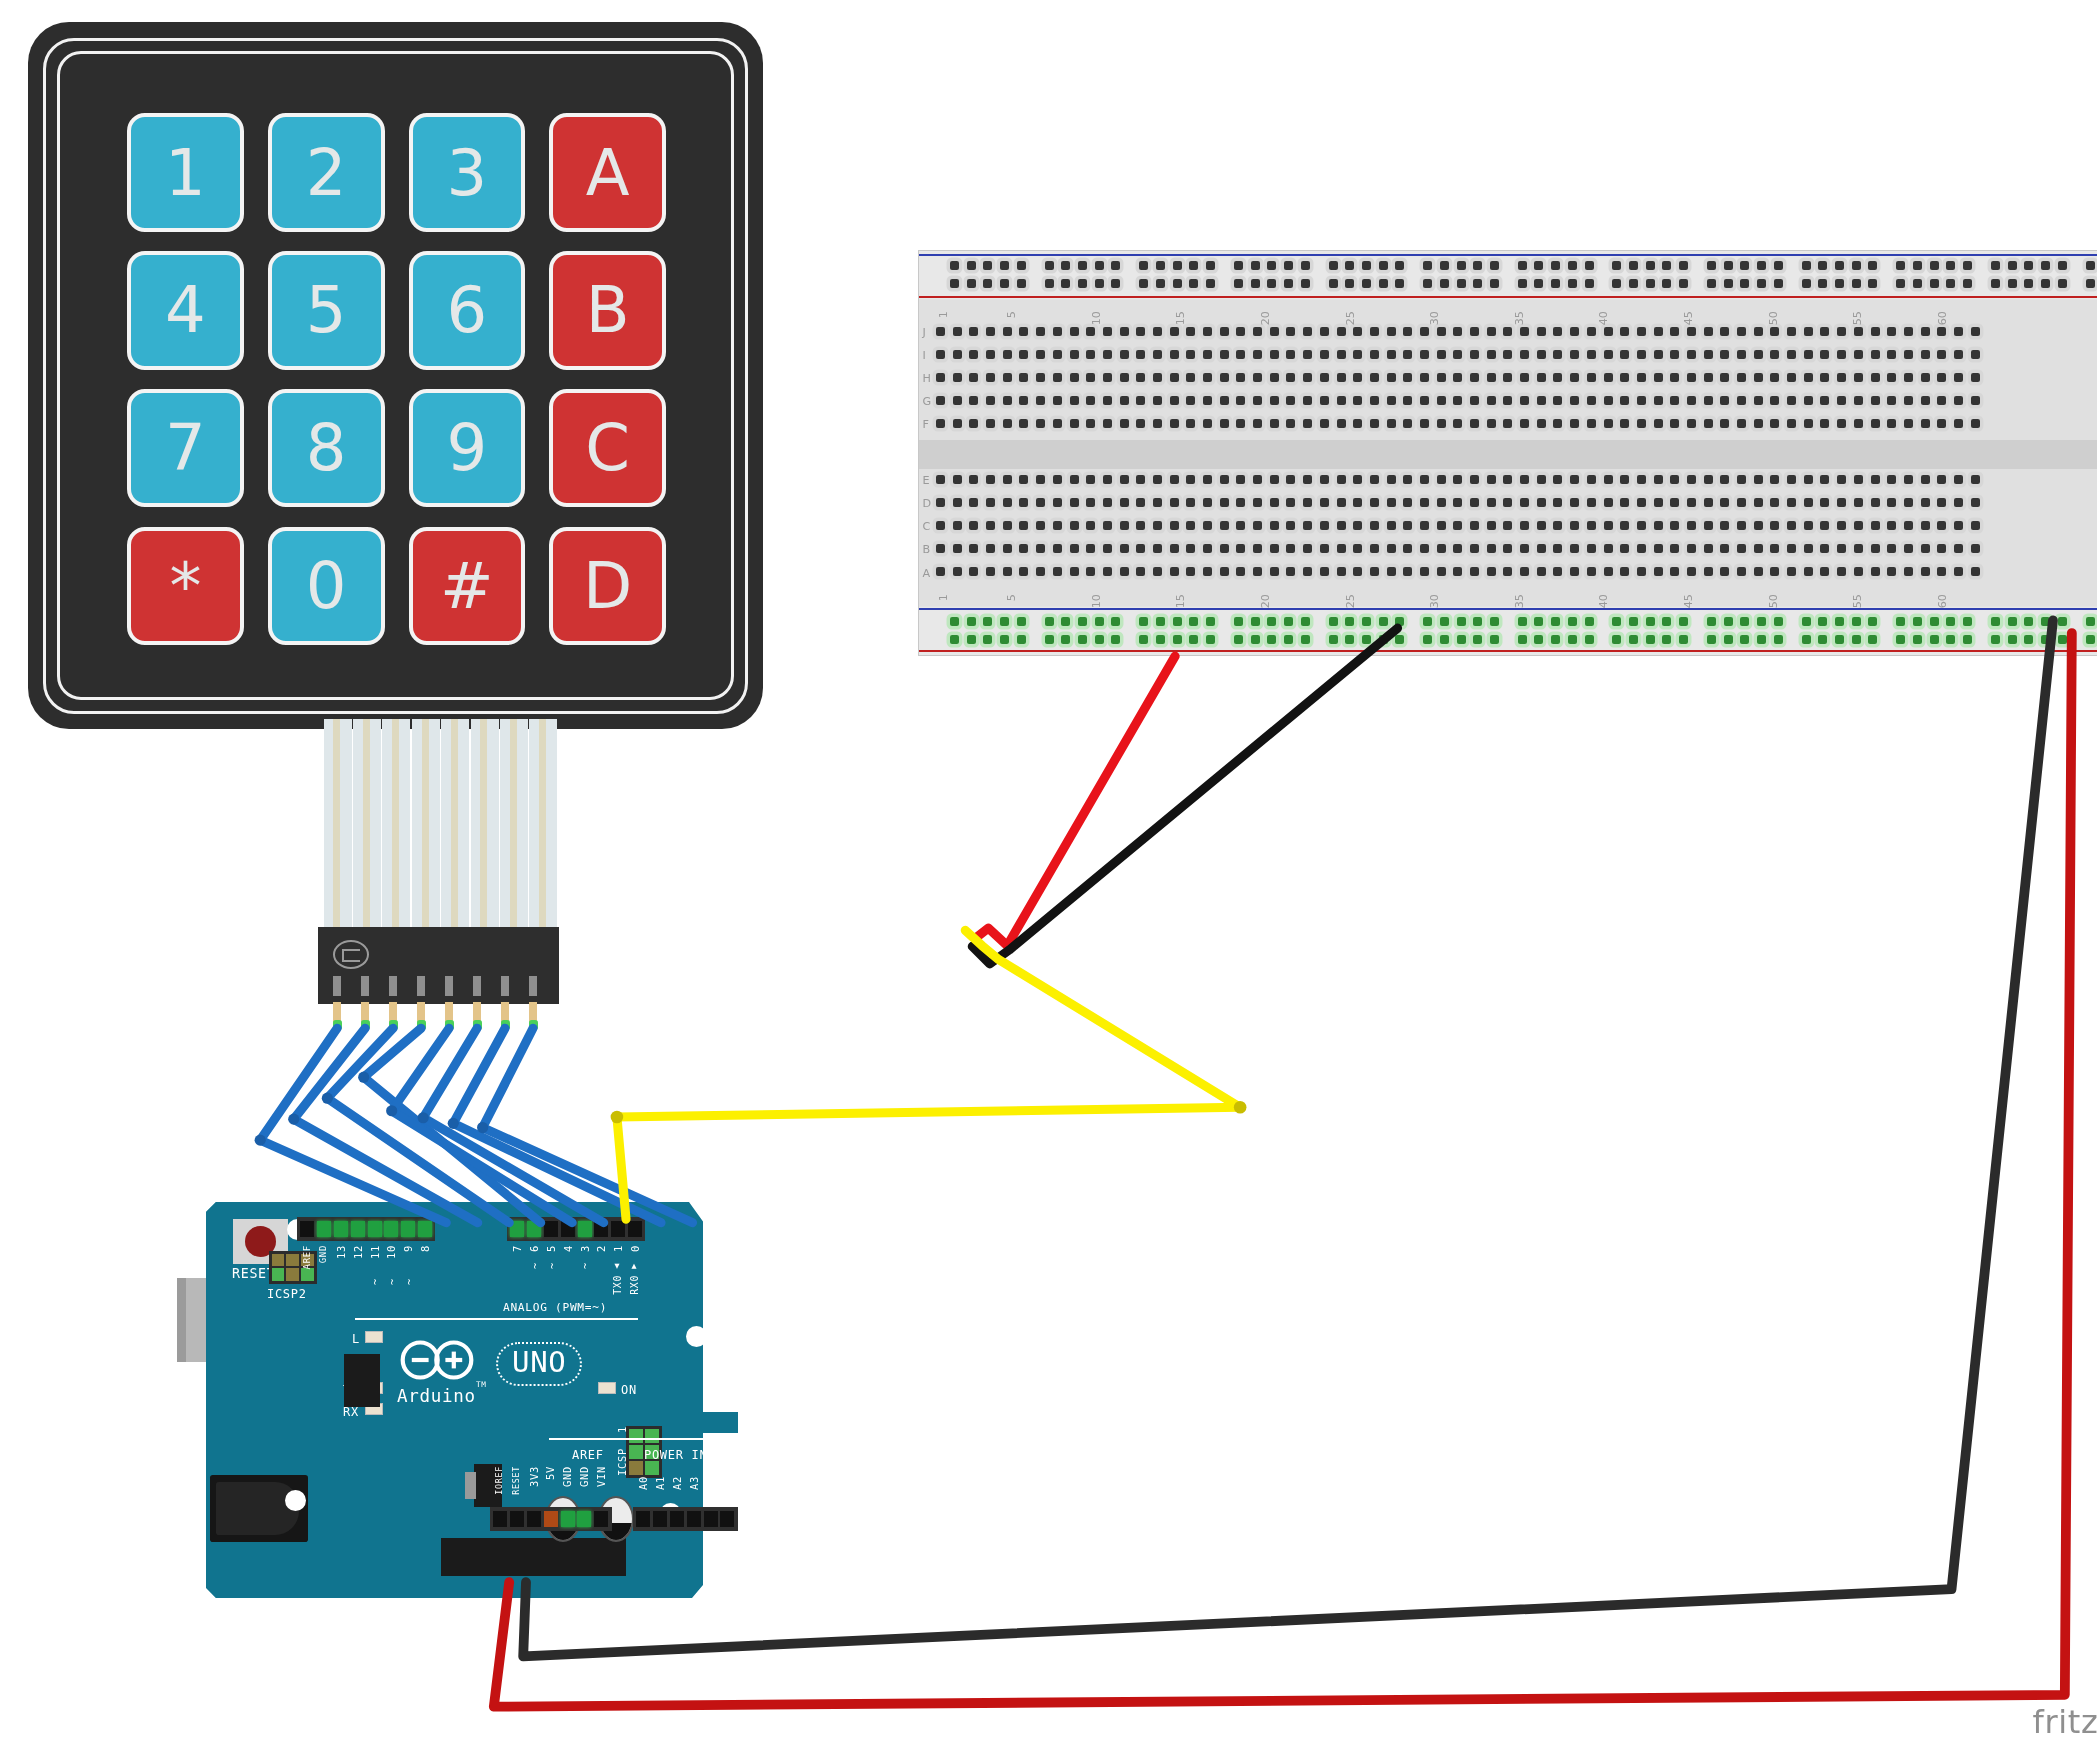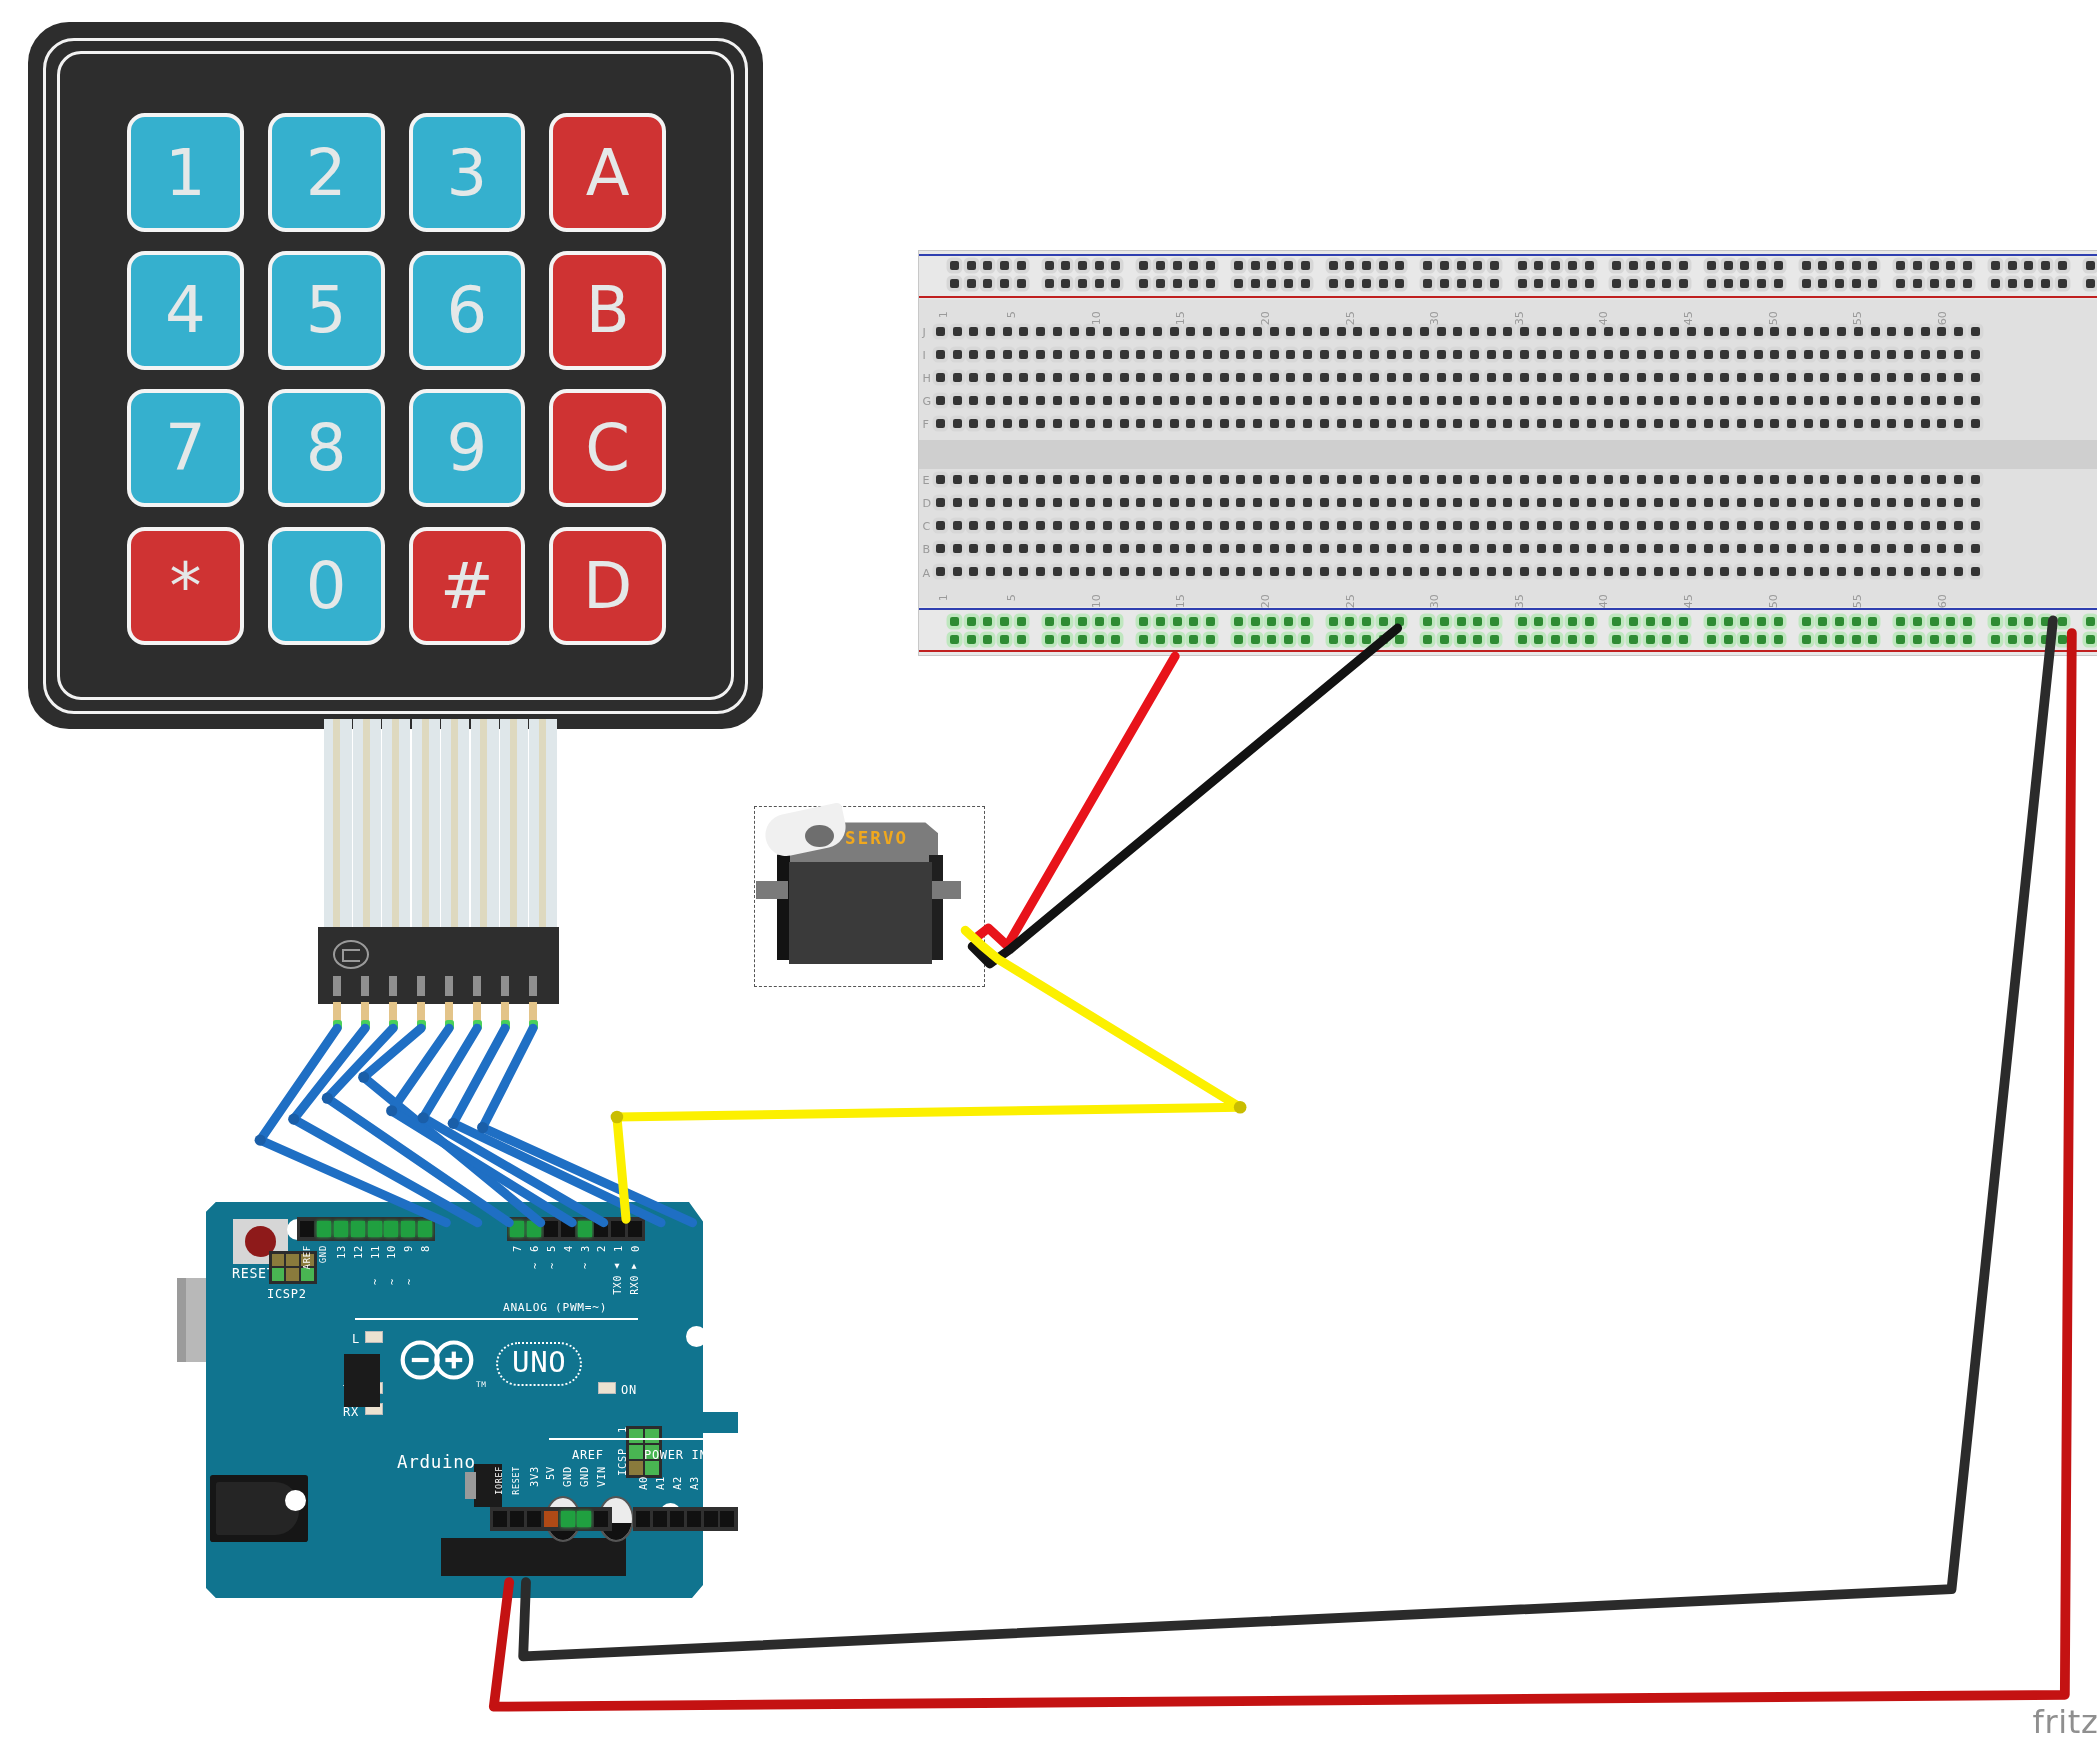--- a/index.html
+++ b/index.html
@@ -1212,31 +1212,20 @@
       <div class="numlbl" style="left: 763px; top: 60px;">45</div>
       <div class="numlbl" style="left: 763px; top: 343px;">45</div>
       <div class="numlbl" style="left: 848px; top: 60px;">50</div>
       <div class="numlbl" style="left: 848px; top: 343px;">50</div>
       <div class="numlbl" style="left: 932px; top: 60px;">55</div>
       <div class="numlbl" style="left: 932px; top: 343px;">55</div>
       <div class="numlbl" style="left: 1017px; top: 60px;">60</div>
       <div class="numlbl" style="left: 1017px; top: 343px;">60</div>
     </div>
 
-  <div id="servo">
-    <div class="topcase"></div>
-    <div class="lshadow"></div>
-    <div class="rshadow"></div>
-    <div class="tabL"></div>
-    <div class="tabR"></div>
-    <div class="body"></div>
-    <div class="horn"></div>
-    <div class="hub"></div>
-    <div class="brand">SERVO</div>
-  </div>
 
   <div id="usb">
     <div class="nub1"></div>
     <div class="nub2"></div>
   </div>
   <div id="arduino"></div>
   <div id="barrel">
       <div class="lip"></div>
     </div>
 
@@ -1314,21 +1303,21 @@
       <div style="position: absolute; left: 365px; top: 1403px; width: 18px; height: 12px; background: rgb(236, 226, 208); border: 0.7px solid rgb(187, 187, 187);"></div>
       <div class="brd-text" style="left: 621px; top: 1383px; font-size: 12px;">ON</div>
       <div style="position: absolute; left: 598px; top: 1382px; width: 18px; height: 12px; background: rgb(236, 226, 208); border: 0.7px solid rgb(187, 187, 187);"></div>
       <div style="position: absolute; left: 399px; top: 1339px; width: 76px; height: 42px;"><svg width="76" height="42" viewBox="0 0 108 60">
           <circle cx="30" cy="30" r="25" fill="none" stroke="#fff" stroke-width="6"></circle>
           <circle cx="78" cy="30" r="25" fill="none" stroke="#fff" stroke-width="6"></circle>
           <rect x="18" y="27" width="24" height="6" fill="#fff"></rect>
           <rect x="66" y="27" width="24" height="6" fill="#fff"></rect>
           <rect x="75" y="18" width="6" height="24" fill="#fff"></rect>
         </svg></div>
-      <div class="brd-text" style="left: 397px; top: 1452px; font-size: 17.5px;">Arduino</div>
+      <div class="brd-text" style="left: 397px; top: 1386px; font-size: 17.5px;">Arduino</div>
       <div class="brd-text" style="left: 476px; top: 1380px; font-size: 7.7px;">TM</div>
       <div class="brd-text" style="left: 496px; top: 1342px; font-size: 29px; border: 2.8px dotted rgb(255, 255, 255); border-radius: 24px; padding: 1.4px 14px 4.2px;">UNO</div>
       <div class="ic-blk" style="left: 344px; top: 1354px; width: 36px; height: 53px;"></div>
       <div class="ic-blk" style="left: 474px; top: 1464px; width: 28px; height: 43px;"></div>
       <div style="position: absolute; left: 465px; top: 1472px; width: 11.2px; height: 26.6px; background: rgb(154, 154, 154);"></div>
       <div class="ic-blk" style="left: 441px; top: 1538px; width: 185px; height: 38px;"></div>
       <div class="cap" style="left: 545px; top: 1496px;">
         <div class="half"></div>
       </div>
       <div class="cap" style="left: 598px; top: 1496px;">

